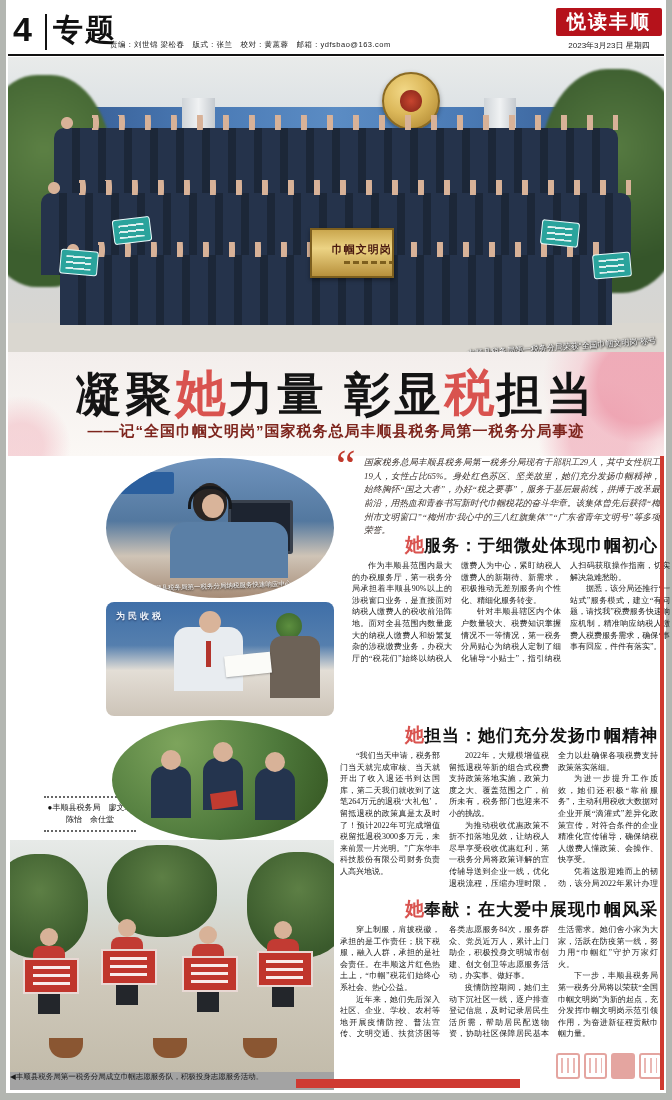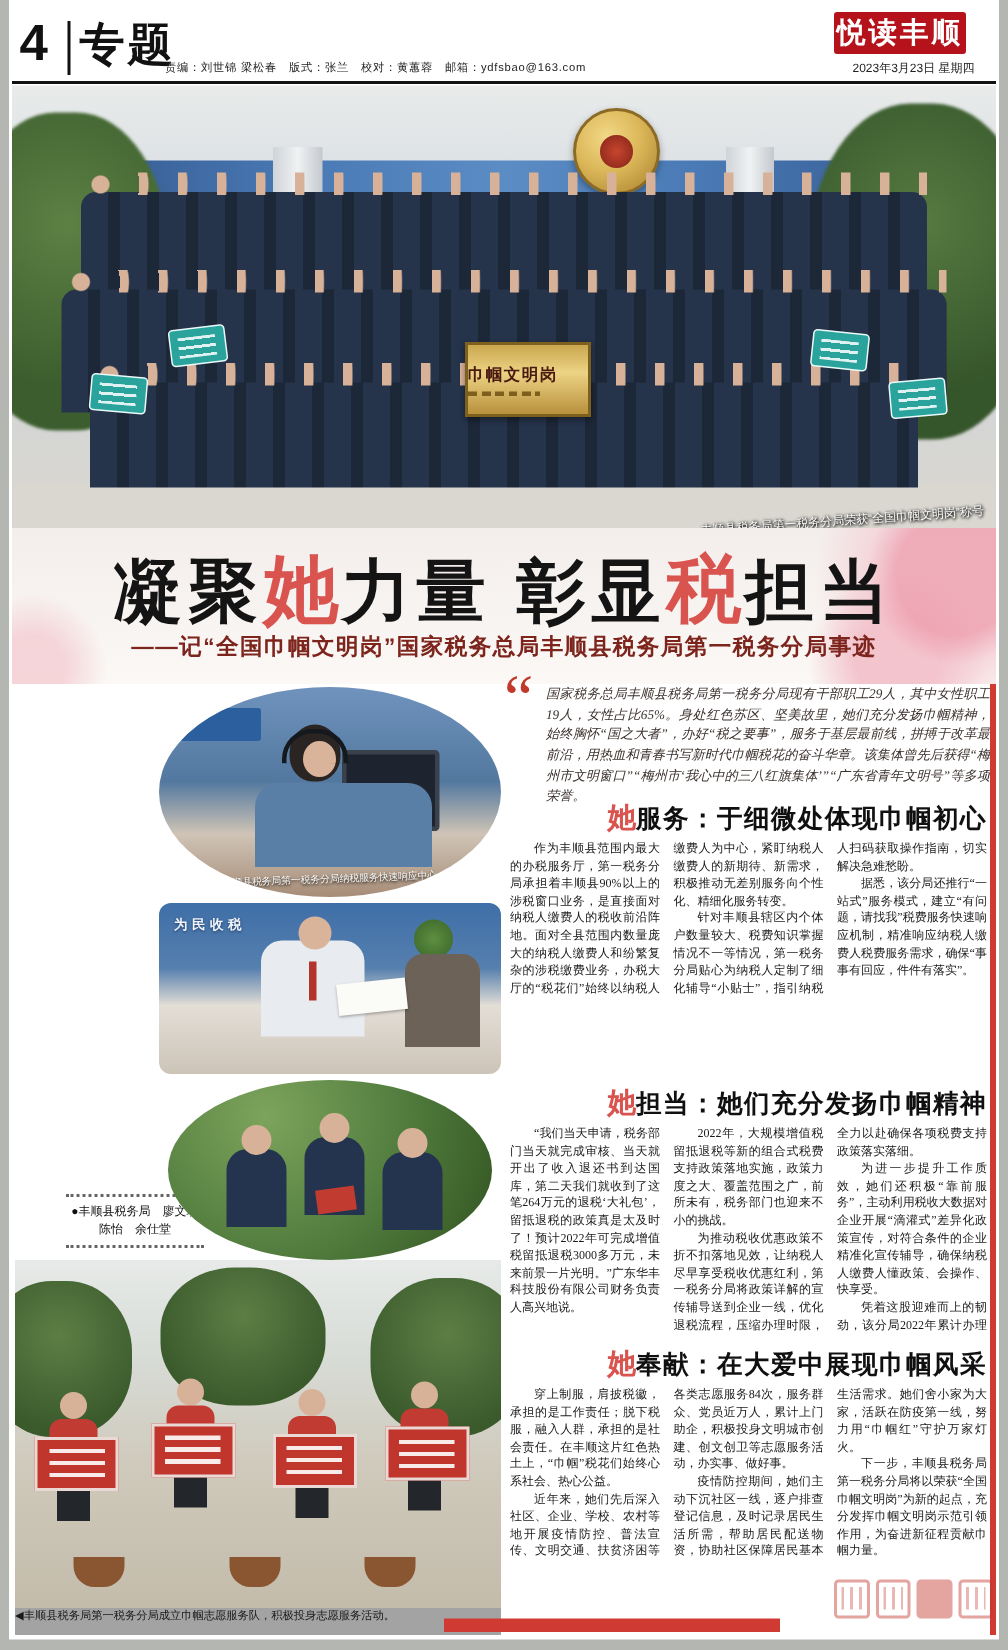--- a/index.html
+++ b/index.html
@@ -8,21 +8,21 @@
   .edge{position:absolute;background:#b3b6b1;}
   .edge.l{left:0;top:0;width:6px;height:1100px;}
   .edge.r{right:0;top:0;width:6px;height:1100px;}
   .edge.b{left:0;bottom:0;width:672px;height:7px;}
 
   
   .pgnum{position:absolute;left:13px;top:10px;font-size:34px;font-weight:bold;}
   .hdr-div{position:absolute;left:45px;top:14px;width:2px;height:36px;background:#111;}
   .sec-title{position:absolute;left:53px;top:10px;font-size:30px;font-weight:bold;letter-spacing:2px;}
   .staff{position:absolute;left:110px;top:40px;font-size:7.5px;color:#222;letter-spacing:.5px;}
-  .masthead{position:absolute;left:556px;top:8px;width:88px;height:28px;background:#b5121b;
+  .masthead{position:absolute;left:556px;top:8px;width:106px;height:28px;background:#b5121b;
             color:#fff;font-weight:bold;font-size:19px;display:flex;align-items:center;
             justify-content:center;letter-spacing:2px;border-radius:2px;}
   .dateline{position:absolute;left:556px;top:40px;width:106px;font-size:8px;color:#222;text-align:center;}
   .hdr-rule{position:absolute;left:8px;top:54px;width:656px;height:2px;background:#111;}
 
   
   .photo-main{position:absolute;left:8px;top:57px;width:656px;height:295px;overflow:hidden;
               background:linear-gradient(180deg,#e9ebea 0%,#dde2e5 18%,#cfd6dd 40%,#d9d6cf 100%);}
   .pm-glass{position:absolute;left:0;top:17%;width:100%;height:27%;
             background:linear-gradient(90deg,#2f5186 0%,#4a7ab5 30%,#5b8cc4 50%,#4a7ab5 70%,#2f5186 100%);}
@@ -41,21 +41,21 @@
   .crowd-row{position:absolute;border-radius:10px 10px 0 0;
              background:repeating-linear-gradient(90deg,#25334b 0 18px,#1c2738 18px 26px);}
   .crowd-row::before{content:"";position:absolute;left:0;top:-13px;width:100%;height:15px;
              background:repeating-radial-gradient(circle at 13px 8px,#d8b298 0 5.5px,rgba(0,0,0,0) 6.5px 26px);}
   .crowd-row.back{left:7%;bottom:50%;width:86%;height:26%;}
   .crowd-row.mid{left:5%;bottom:26%;width:90%;height:28%;}
   .crowd-row.front{left:8%;bottom:9%;width:84%;height:24%;}
   .pm-ground{position:absolute;left:0;bottom:0;width:100%;height:10%;background:#dad7d0;}
   .pm-plaque{position:absolute;left:46%;bottom:25%;width:80px;height:46px;
              background:linear-gradient(180deg,#caa74e,#ecd384 40%,#b8913c);border:2px solid #7d5f1e;
-             display:flex;flex-direction:column;align-items:flex-start;justify-content:center;
+             display:flex;flex-direction:column;align-items:flex-end;justify-content:center;
              box-shadow:0 2px 4px rgba(0,0,0,.4);}
   .pm-plaque .t{font-size:11px;font-weight:bold;color:#4a1a10;letter-spacing:1px;}
   .pm-plaque .s{width:60%;height:3px;margin-top:4px;background:repeating-linear-gradient(90deg,#7d5f1e 0 6px,transparent 6px 9px);}
   .pm-sign{position:absolute;width:36px;height:23px;background:#2aa39c;border:1px solid #eafafa;border-radius:3px;
            background-image:repeating-linear-gradient(180deg,rgba(255,255,255,.85) 0 2px,rgba(0,0,0,0) 2px 6px);
            background-size:70% 60%;background-position:50% 50%;background-repeat:no-repeat;}
   .pm-sign.s1{left:16%;bottom:37%;transform:rotate(-7deg);}
   .pm-sign.s2{left:8%;bottom:26%;transform:rotate(5deg);}
   .pm-sign.s3{right:13%;bottom:36%;transform:rotate(6deg);}
   .pm-sign.s4{right:5%;bottom:25%;transform:rotate(-5deg);}
@@ -142,21 +142,21 @@
   .intro{position:absolute;left:364px;top:456px;width:296px;height:80px;overflow:hidden;
          font-family:"Liberation Serif","DejaVu Serif",serif;font-style:italic;
          font-size:8.8px;line-height:1.55;color:#3a302c;text-align:justify;}
   .sec-head{position:absolute;left:340px;width:318px;text-align:right;font-weight:bold;white-space:nowrap;}
   .sec-head .acc{color:#d9534f;font-size:19px;}
   .sec-head .rest{color:#101010;font-size:17px;letter-spacing:1px;}
   .sec-body{position:absolute;left:340px;width:318px;overflow:hidden;
             column-count:3;column-gap:9px;font-family:"Liberation Serif","DejaVu Serif",serif;
             font-size:8px;line-height:1.45;text-align:justify;color:#191919;}
   .sec-body p{margin:0;text-indent:2em;}
-  .sh1{top:532px;} .sb1{top:560px;height:160px;}
+  .sh1{top:532px;} .sb1{top:560px;height:160px;margin-left:12px;}
   .sh2{top:722px;} .sb2{top:750px;height:144px;}
   .sh3{top:896px;} .sb3{top:924px;height:150px;}
   .right-redbar{position:absolute;left:660px;top:456px;width:4px;height:634px;background:#d03a30;}
 
   
   .wm{position:absolute;left:556px;top:1040px;width:106px;height:52px;opacity:.45;display:flex;gap:4px;align-items:center;}
   .wm .sq{width:22px;height:22px;border:2px solid #c4392f;border-radius:3px;
           background:repeating-linear-gradient(90deg,rgba(196,57,47,.8) 0 2px,transparent 2px 6px);
           background-size:70% 70%;background-position:50% 50%;background-repeat:no-repeat;}
   .wm .sq.fill{background:#c4392f;}

